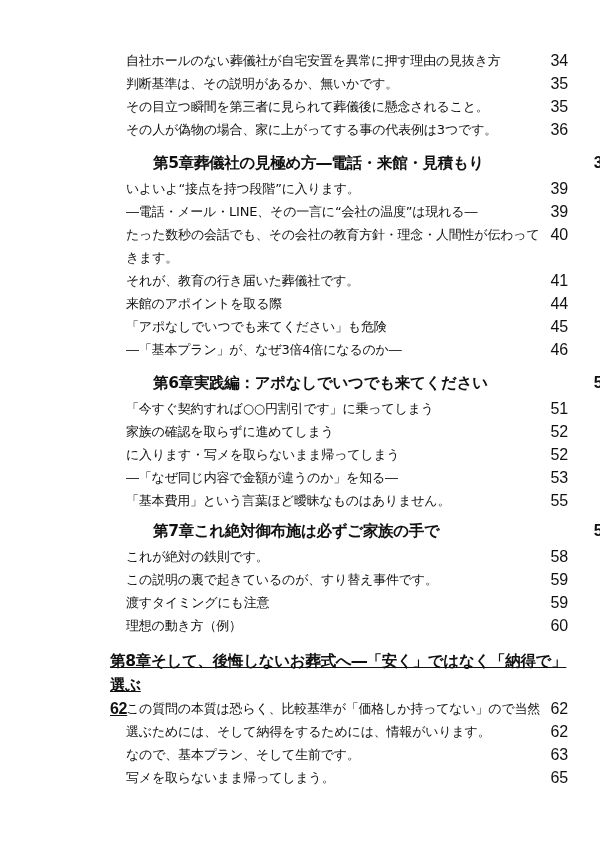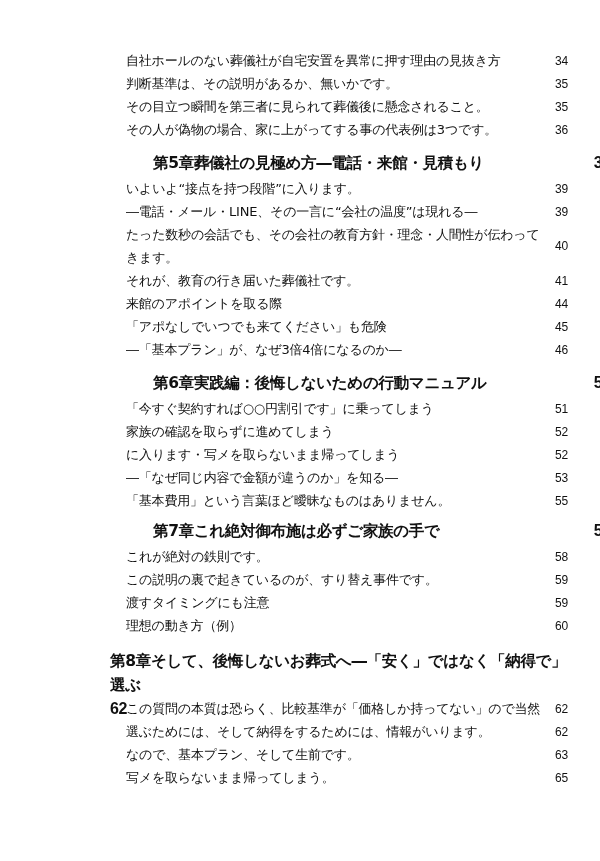--- a/index.html
+++ b/index.html
@@ -8,31 +8,31 @@
     font-family: "DejaVu Sans", "Liberation Sans", sans-serif;
     color: #111111;
   }
   .page { position: absolute; left: 12px; top: 0; width: 600px; height: 861px; }
   .row {
     position: absolute; left: 114px; width: 442px; height: 23px;
     display: flex; align-items: center; justify-content: space-between;
     font-size: 13px; letter-spacing: -0.2px; white-space: nowrap;
   }
   .row .t { flex: 1 1 auto; overflow: visible; }
-  .row .p { flex: 0 0 auto; text-align: right; font-family: "Liberation Sans", sans-serif; font-size: 12px; margin-left: 4px; }
-  .row.wrap { height: 46px; align-items: center; white-space: normal; }
+  .row .p { flex: 0 0 auto; text-align: right; font-family: "Liberation Sans", sans-serif; font-size: 16px; margin-left: 4px; }
+  .row.wrap { height: 46px; align-items: flex-start; white-space: normal; }
   .row.wrap .t { line-height: 23px; }
   .row.wrap .p { line-height: 23px; }
   .ch {
     position: absolute; left: 98px; width: 458px; height: 26px;
     display: flex; align-items: center; justify-content: space-between;
     font-size: 15.5px; font-weight: bold; white-space: nowrap; letter-spacing: -0.3px; margin-left: 43px;
   }
   .ch .p { font-family: "Liberation Sans", sans-serif; font-size: 16px; font-weight: bold; }
-  .ch8 { position: absolute; left: 98px; width: 470px; font-size: 15.5px; font-weight: bold; line-height: 24px; letter-spacing: -0.3px; }
+  .ch8 { position: absolute; left: 98px; width: 470px; font-size: 15.5px; font-weight: bold; line-height: 24px; letter-spacing: -0.3px; text-decoration: underline; }
   .ch8 .p { font-family: "Liberation Sans", sans-serif; font-size: 16px; font-weight: bold; display: block; }
 </style>
 </head>
 <body>
 
 <div class="page">
 
   <div class="row" style="top:49px">
     <span class="t">自社ホールのない葬儀社が自宅安置を異常に押す理由の見抜き方</span>
     <span class="p">34</span>
@@ -77,21 +77,21 @@
   <div class="row" style="top:315px">
     <span class="t">「アポなしでいつでも来てください」も危険</span>
     <span class="p">45</span>
   </div>
   <div class="row" style="top:338px">
     <span class="t">―「基本プラン」が、なぜ3倍4倍になるのか―</span>
     <span class="p">46</span>
   </div>
 
   <div class="ch" style="top:370px">
-    <span class="t">第6章実践編：後悔しないための行動マニュアル</span>
+    <span class="t">第6章実践編：アポなしでいつでも来てください</span>
     <span class="p">51</span>
   </div>
   <div class="row" style="top:397px">
     <span class="t">「今すぐ契約すれば○○円割引です」に乗ってしまう</span>
     <span class="p">51</span>
   </div>
   <div class="row" style="top:420px">
     <span class="t">家族の確認を取らずに進めてしまう</span>
     <span class="p">52</span>
   </div>

